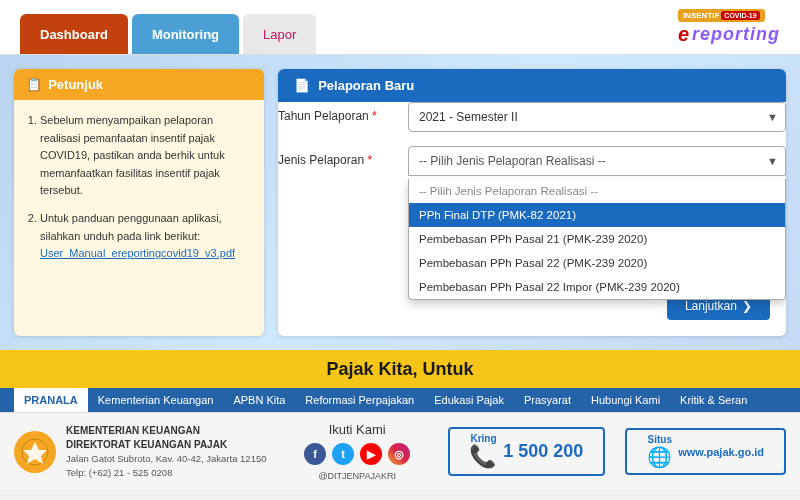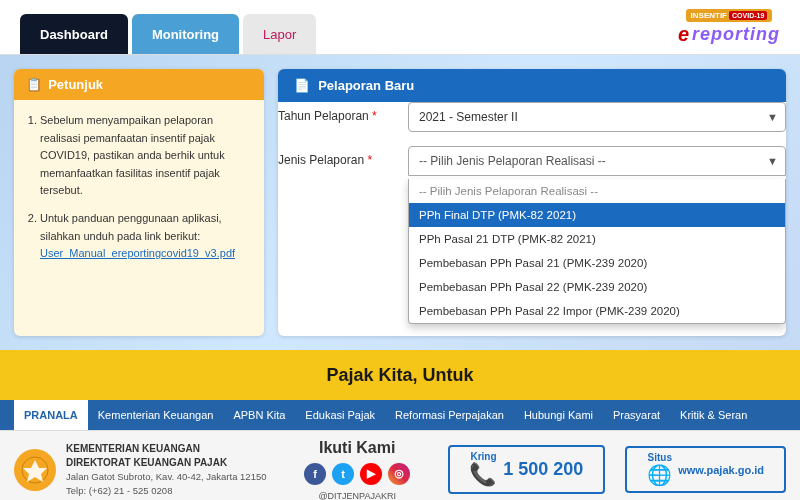--- a/index.html
+++ b/index.html
@@ -25,21 +25,21 @@
       padding: 8px 20px;
       border-radius: 6px 6px 0 0;
       cursor: pointer;
       font-size: 13px;
       font-weight: bold;
       display: flex;
       align-items: center;
       height: 40px;
     }
     .nav-tab.active {
-      background: #0f172a;
+      background: #c2410c;
       color: #fff;
     }
     .nav-tab.inactive {
       background: #e0e0e0;
       color: #555;
     }
     .nav-tab.lapor {
       background: #e8e8e8;
       color: #be185d;
       font-weight: normal;
@@ -213,35 +213,35 @@
     }
 
     
     .yellow-banner {
       background: #f5c518;
       text-align: center;
       padding: 10px;
       font-size: 18px;
       font-weight: bold;
       color: #1a1a1a;
-      height: 50px;
+      height: 38px;
       display: flex;
       align-items: center;
       justify-content: center;
       overflow: hidden;
     }
 
     
     .bottom-nav {
       background: #2563a8;
       display: flex;
       align-items: flex-end;
       padding: 0 14px;
       gap: 0;
-      height: 30px;
+      height: 24px;
     }
     .bottom-nav-item {
       color: #fff;
       font-size: 11px;
       padding: 0 10px;
       height: 100%;
       display: flex;
       align-items: center;
       cursor: pointer;
       white-space: nowrap;
@@ -287,22 +287,22 @@
     .ministry-text .address { color: #555; }
 
     .footer-social {
       flex: 1;
       display: flex;
       flex-direction: column;
       align-items: center;
       gap: 6px;
     }
     .footer-social-title {
-      font-size: 16px;
-      font-weight: bold;
+      font-size: 13px;
+      font-weight: normal;
       color: #333;
     }
     .social-icons {
       display: flex;
       gap: 6px;
     }
     .social-icon {
       width: 22px;
       height: 22px;
       border-radius: 50%;
@@ -377,21 +377,21 @@
       <span>Dashboard</span>
     </div>
     <div class="nav-tab inactive" style="background:#4a9fd4;color:#fff;">
       <span>Monitoring</span>
     </div>
     <div class="nav-tab lapor">
       <span>Lapor</span>
     </div>
   </div>
   <div class="logo-area">
-    <div style="display:flex;flex-direction:column;align-items:center;">
+    <div style="display:flex;flex-direction:column;align-items:flex-start;">
       <div style="display:flex;align-items:center;gap:4px;">
         <div class="logo-badge">
           <span>INSENTIF</span>
           <span class="covid-badge">COVID-19</span>
         </div>
       </div>
       <div style="display:flex;align-items:center;gap:3px;margin-top:1px;">
         <span style="color:#cc0000;font-size:20px;font-style:italic;font-weight:bold;">e</span>
         <span class="logo-text" style="font-size:18px;color:#8b5cf6;font-style:italic;">reporting</span>
       </div>
@@ -445,21 +445,20 @@
         </div>
         <div class="form-control-wrapper" style="position:relative;">
           <div class="form-select" style="border:1px solid #aaa;padding:7px 30px 7px 10px;border-radius:4px 4px 0 0;">
             <span style="color:#555;">-- Pilih Jenis Pelaporan Realisasi --</span>
           </div>
           <span class="select-arrow">▼</span>
 
           <div class="dropdown-overlay">
             <div class="dropdown-item placeholder">-- Pilih Jenis Pelaporan Realisasi --</div>
             <div class="dropdown-item selected">PPh Final DTP (PMK-82 2021)</div>
-            <div class="dropdown-item">PPh Pasal 21 DTP (PMK-82 2021)</div>
             <div class="dropdown-item">Pembebasan PPh Pasal 21 (PMK-239 2020)</div>
             <div class="dropdown-item">Pembebasan PPh Pasal 22 (PMK-239 2020)</div>
             <div class="dropdown-item">Pembebasan PPh Pasal 22 Impor (PMK-239 2020)</div>
 
           </div>
         </div>
       </div>
 
     </div>
 
@@ -478,30 +477,30 @@
   <div class="bottom-nav-item active-nav">
     <span>PRANALA</span>
   </div>
   <div class="bottom-nav-item">
     <span>Kementerian Keuangan</span>
   </div>
   <div class="bottom-nav-item">
     <span>APBN Kita</span>
   </div>
   <div class="bottom-nav-item">
+    <span>Reformasi Perpajakan</span>
+  </div>
+  <div class="bottom-nav-item">
     <span>Edukasi Pajak</span>
   </div>
   <div class="bottom-nav-item">
-    <span>Reformasi Perpajakan</span>
+    <span>Prasyarat</span>
   </div>
   <div class="bottom-nav-item">
     <span>Hubungi Kami</span>
-  </div>
-  <div class="bottom-nav-item">
-    <span>Prasyarat</span>
   </div>
   <div class="bottom-nav-item">
     <span>Kritik &amp; Seran</span>
   </div>
 </div>
 
 <div class="footer">
   <div class="footer-left">
     <div class="ministry-logo">
       <svg width="28" height="28" viewBox="0 0 28 28" fill="none">

